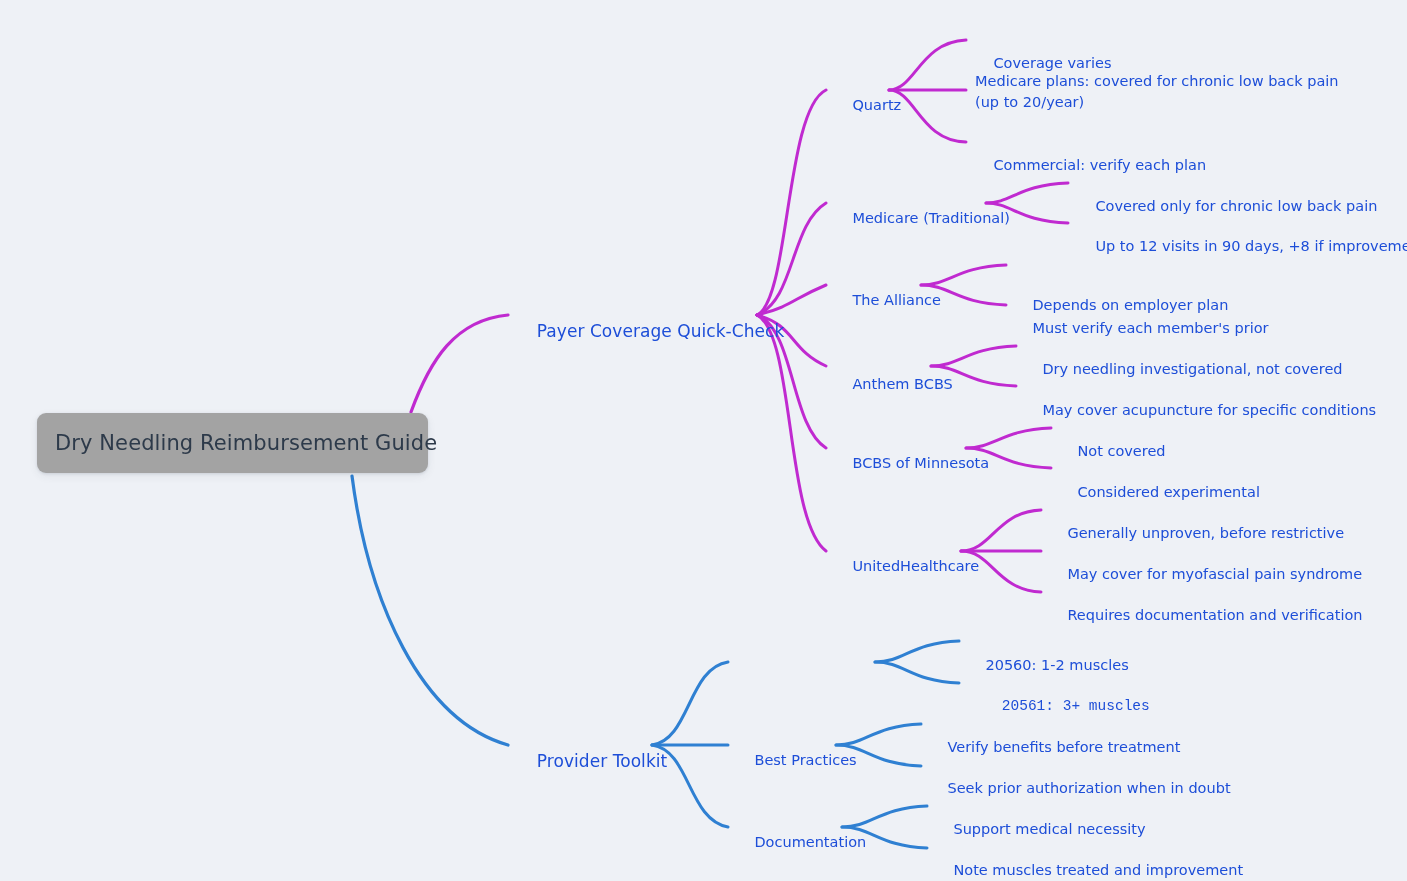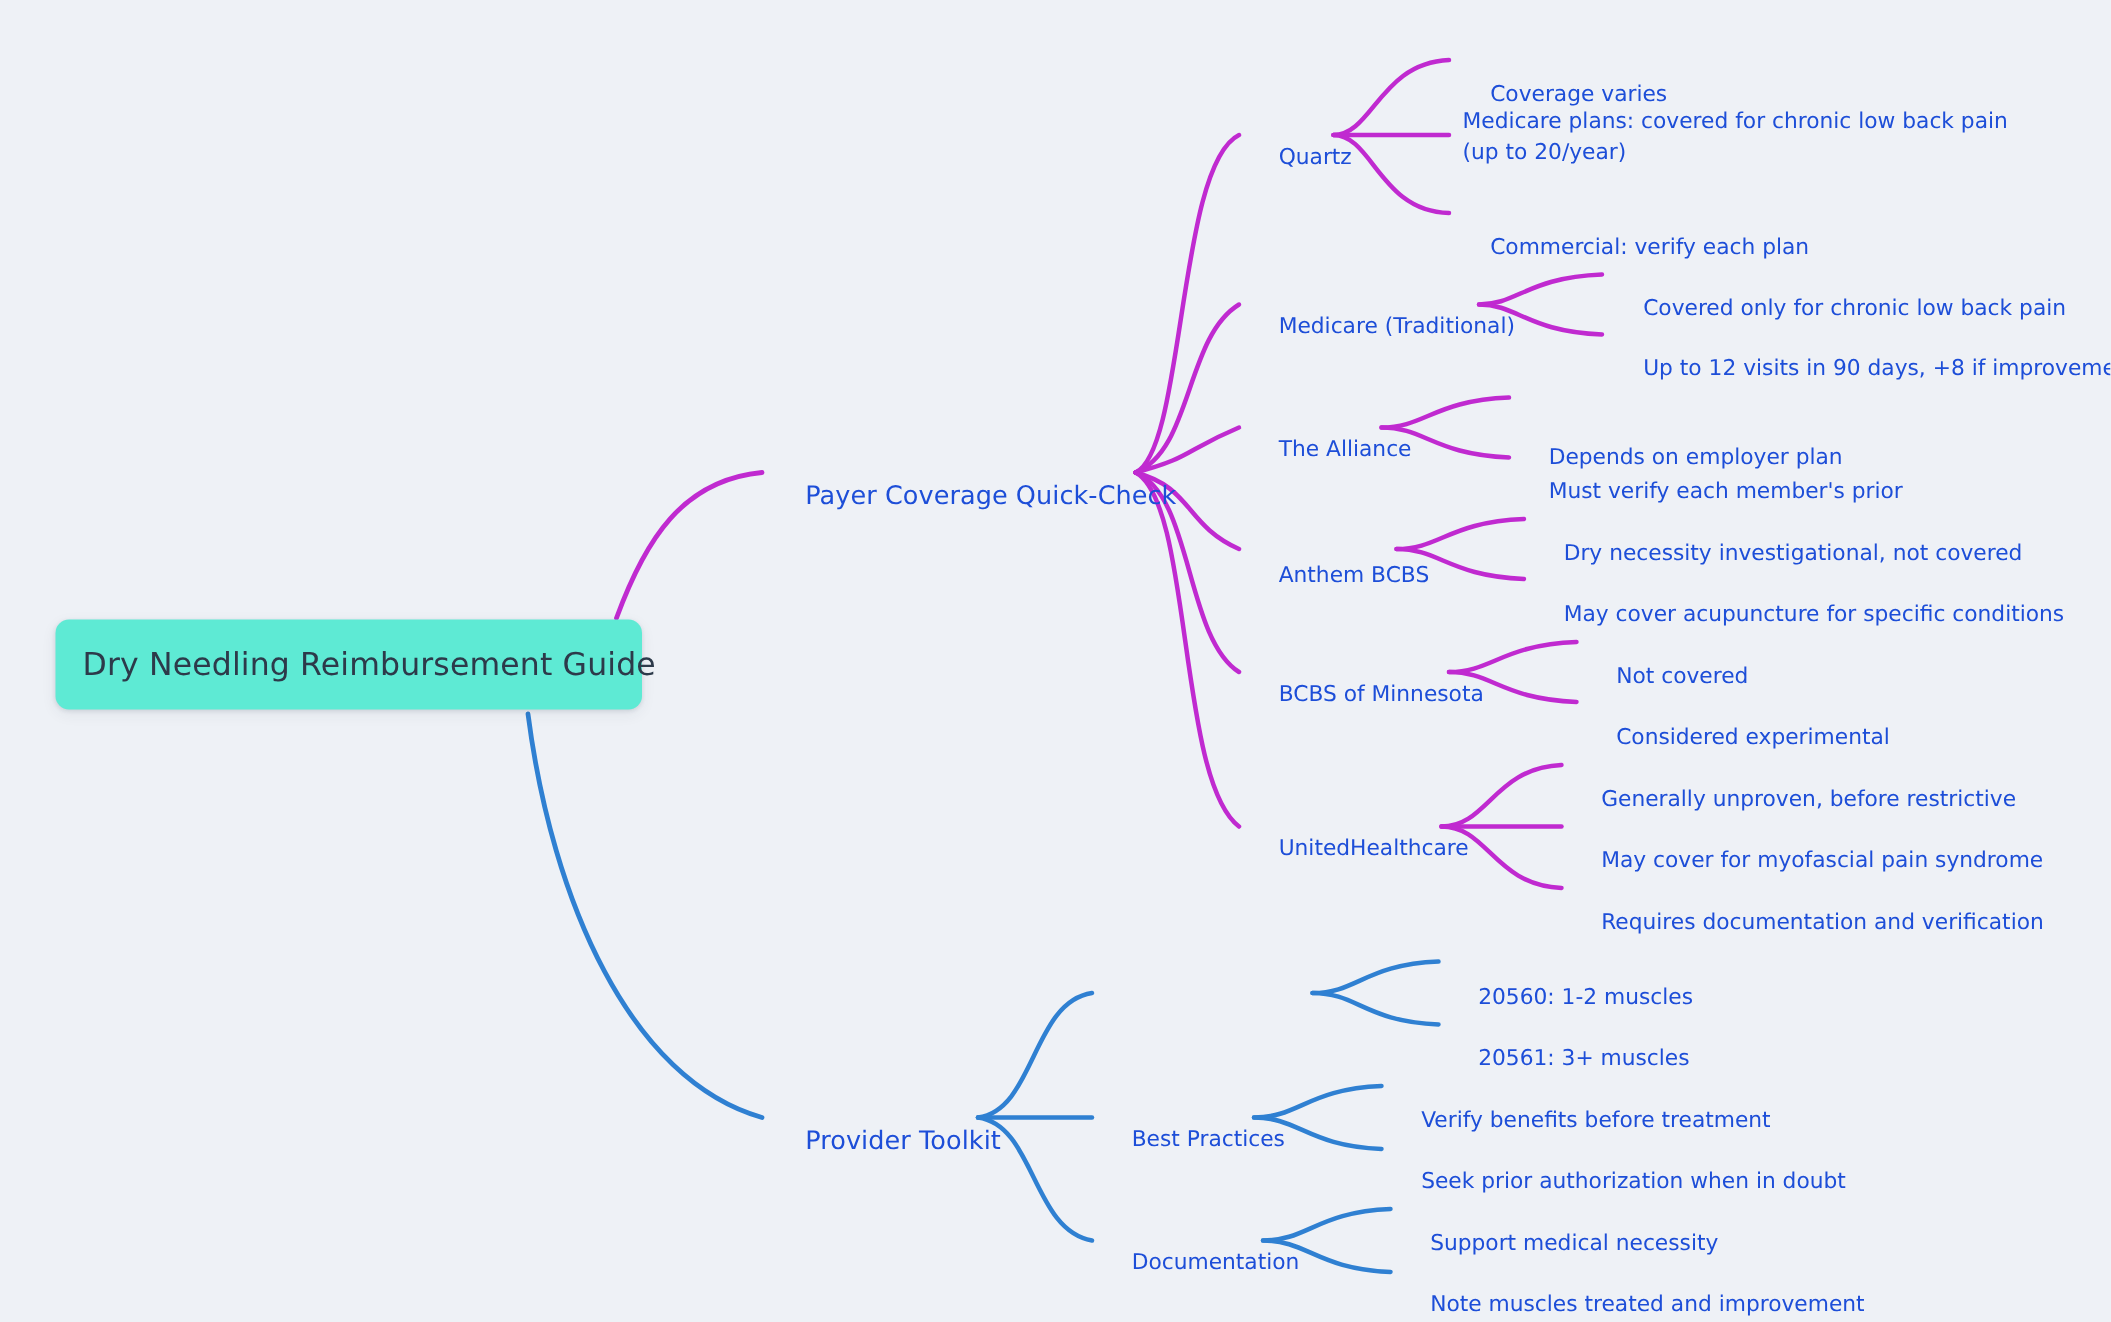--- a/index.html
+++ b/index.html
@@ -24,21 +24,21 @@
     pointer-events: none;
   }
   .node-label {
     position: absolute;
     color: #1d4ed8;
     white-space: pre;
     line-height: 1.0;
   }
   .root-box {
     position: absolute;
-    background: #5eead4;
+    background: #a3a3a3;
     border-radius: 9px;
     box-shadow: 0 1px 3px rgba(40,55,75,0.13), 0 3px 10px rgba(40,55,75,0.07);
     display: flex;
     align-items: center;
     padding: 0 18px;
     box-sizing: border-box;
   }
   .root-text {
     color: #2d3a4a;
     font-size: 21px;
@@ -174,21 +174,21 @@
   </div>
 
   <div class="node-label leaf" style="left:1014px; top:274px;">
     <span>Depends on employer plan</span>
   </div>
   <div class="node-label leaf" style="left:1014px; top:297px;">
     <span>Must verify each member's prior</span>
   </div>
 
   <div class="node-label leaf" style="left:1024px; top:338px;">
-    <span>Dry necessity investigational, not covered</span>
+    <span>Dry needling investigational, not covered</span>
   </div>
   <div class="node-label leaf" style="left:1024px; top:379px;">
     <span>May cover acupuncture for specific conditions</span>
   </div>
 
   <div class="node-label leaf" style="left:1059px; top:420px;">
     <span>Not covered</span>
   </div>
   <div class="node-label leaf" style="left:1059px; top:461px;">
     <span>Considered experimental</span>
@@ -207,21 +207,21 @@
   <div class="node-label lvl2" style="left:736px; top:738px;">
     <span>Best Practices</span>
   </div>
   <div class="node-label lvl2" style="left:736px; top:820px;">
     <span>Documentation</span>
   </div>
 
   <div class="node-label leaf" style="left:967px; top:634px;">
     <span>20560: 1-2 muscles</span>
   </div>
-  <div class="node-label leaf" style="left:967px; top:675px;">
+  <div class="node-label leaf" style="left:967px; top:675px;font-family:Liberation Mono, monospace;">
     <span>20561: 3+ muscles</span>
   </div>
 
   <div class="node-label leaf" style="left:929px; top:716px;">
     <span>Verify benefits before treatment</span>
   </div>
   <div class="node-label leaf" style="left:929px; top:757px;">
     <span>Seek prior authorization when in doubt</span>
   </div>
 

